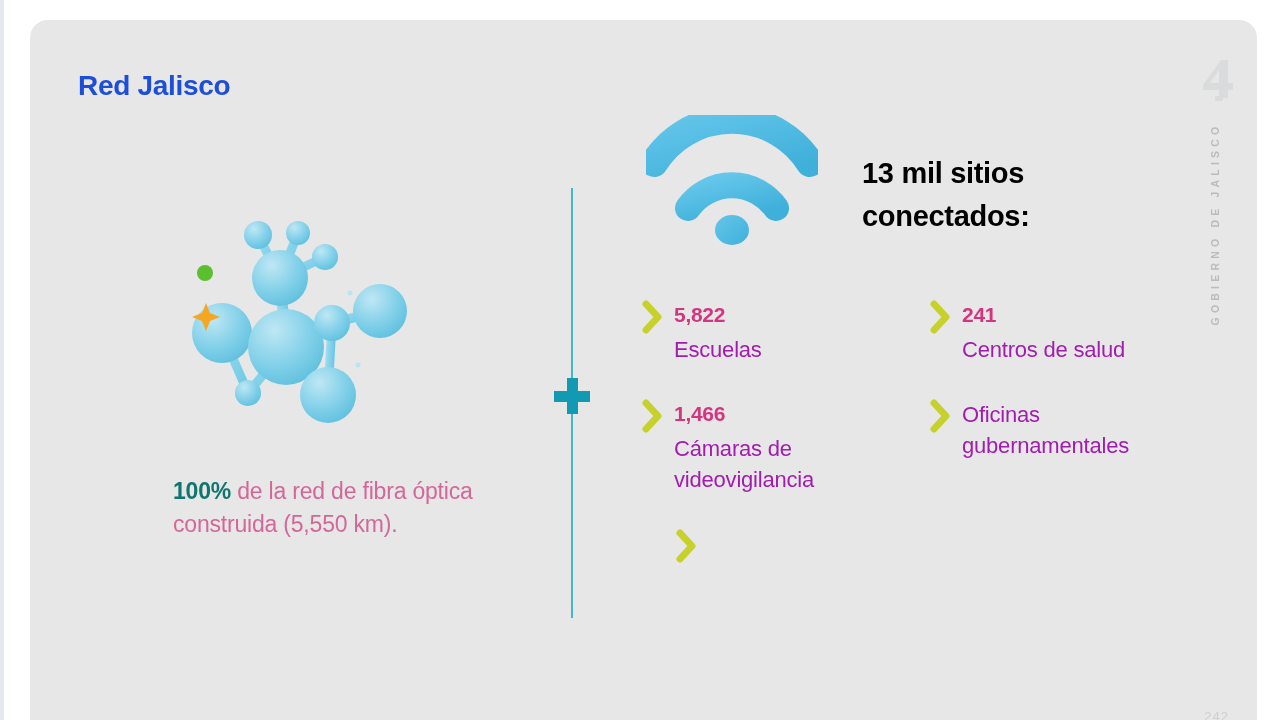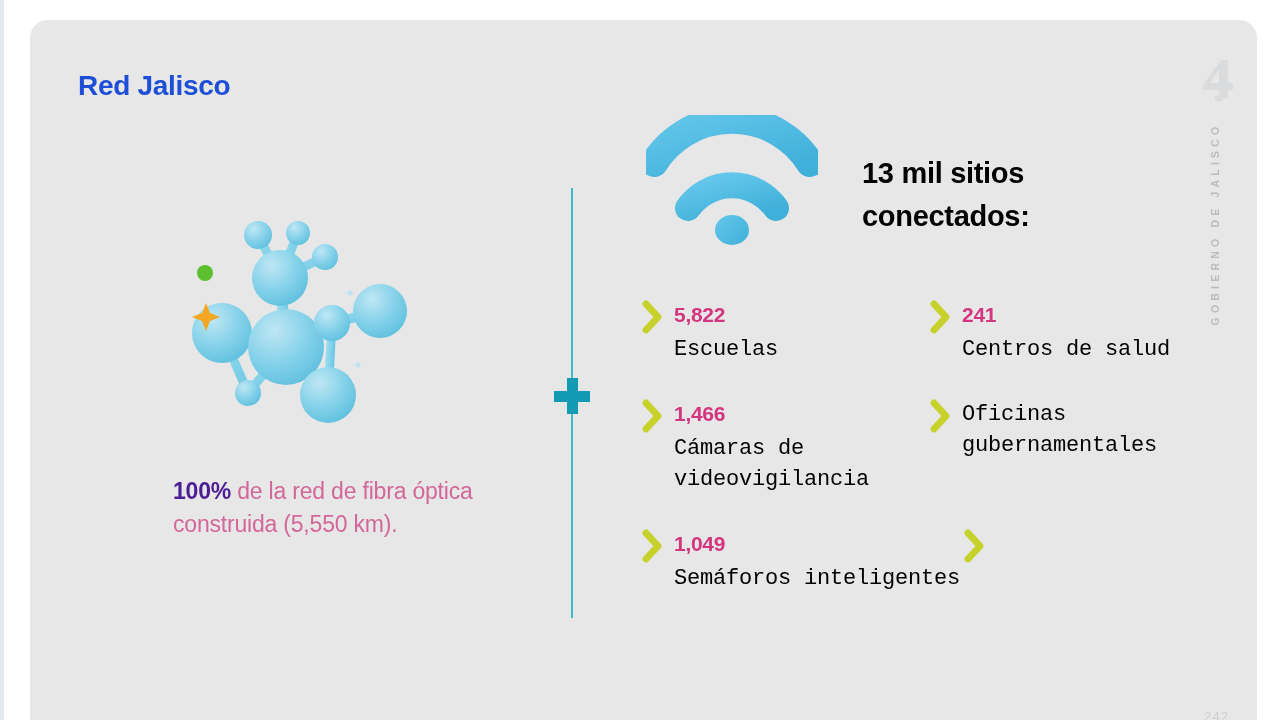--- a/index.html
+++ b/index.html
@@ -64,21 +64,21 @@
     position: absolute;
     left: 143px;
     top: 455px;
     width: 330px;
     font-size: 23px;
     line-height: 33px;
     color: #d4679a;
     letter-spacing: -0.2px;
   }
   #fiber-text .pct {
-    color: #4c1d95;
+    color: #0f766e;
     font-weight: bold;
   }
 
   
   #divider-line {
     position: absolute;
     left: 541px;
     top: 168px;
     width: 2px;
     height: 430px;
@@ -149,25 +149,24 @@
   .stat-body { flex: 1 1 auto; }
   .stat-value {
     font-size: 21px;
     font-weight: bold;
     color: #d4357f;
     line-height: 34px;
     letter-spacing: -0.3px;
   }
   .stat-label {
     font-size: 22px;
-    color: #000000;
+    color: #a21caf;
     line-height: 31px;
     letter-spacing: -0.2px;
     margin-top: 2px;
-    font-family: Liberation Mono, monospace;
   }
 
   
   #brand-strip {
     position: absolute;
     right: 14px;
     top: 38px;
     width: 58px;
     height: 310px;
   }
@@ -328,31 +327,20 @@
               <path d="M4 4 L16 17 L4 30" fill="none" stroke="#c6d22b" stroke-width="7" stroke-linecap="round" stroke-linejoin="round"></path>
             </svg>
           </span>
           <span class="stat-body">
             <span class="stat-label" style="display:block; max-width:220px">Oficinas gubernamentales</span>
           </span>
         </div>
       </div>
 
       <div class="stat-row">
-        <div class="stat-cell col-a">
-          <span class="chev">
-            <svg viewBox="0 0 22 34" width="22" height="34" aria-hidden="true">
-              <path d="M4 4 L16 17 L4 30" fill="none" stroke="#c6d22b" stroke-width="7" stroke-linecap="round" stroke-linejoin="round"></path>
-            </svg>
-          </span>
-          <span class="stat-body">
-            <span class="stat-value" style="display:block">1,049</span>
-            <span class="stat-label" style="display:block; white-space:nowrap">Semáforos inteligentes</span>
-          </span>
-        </div>
         <div class="stat-cell col-b" style="padding-left:34px">
           <span class="chev">
             <svg viewBox="0 0 22 34" width="22" height="34" aria-hidden="true">
               <path d="M4 4 L16 17 L4 30" fill="none" stroke="#c6d22b" stroke-width="7" stroke-linecap="round" stroke-linejoin="round"></path>
             </svg>
           </span>
         </div>
       </div>
 
     </div>

